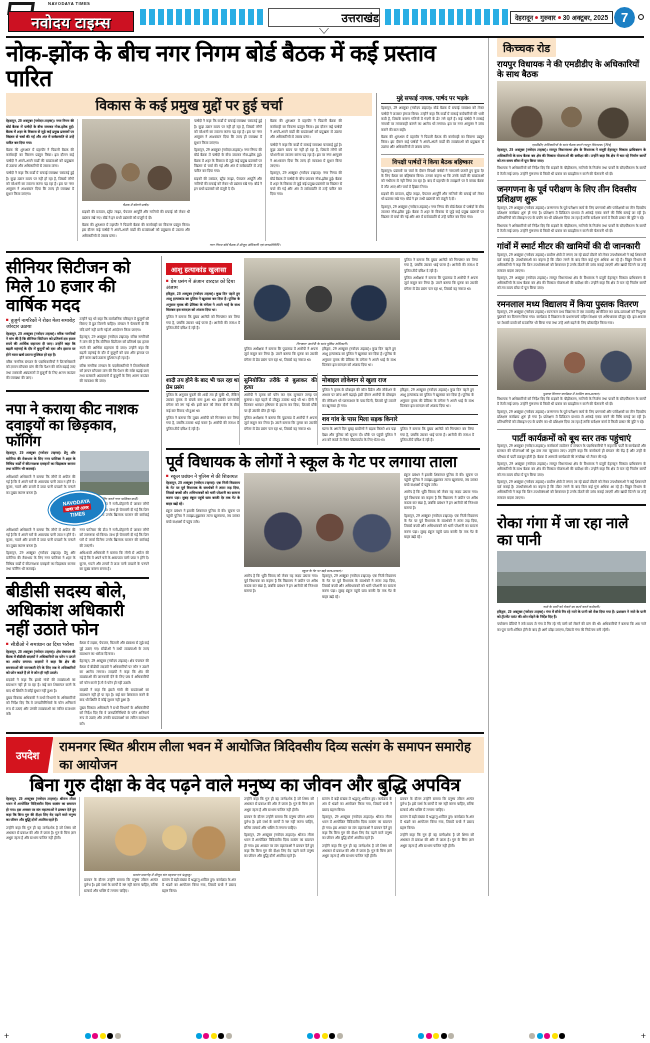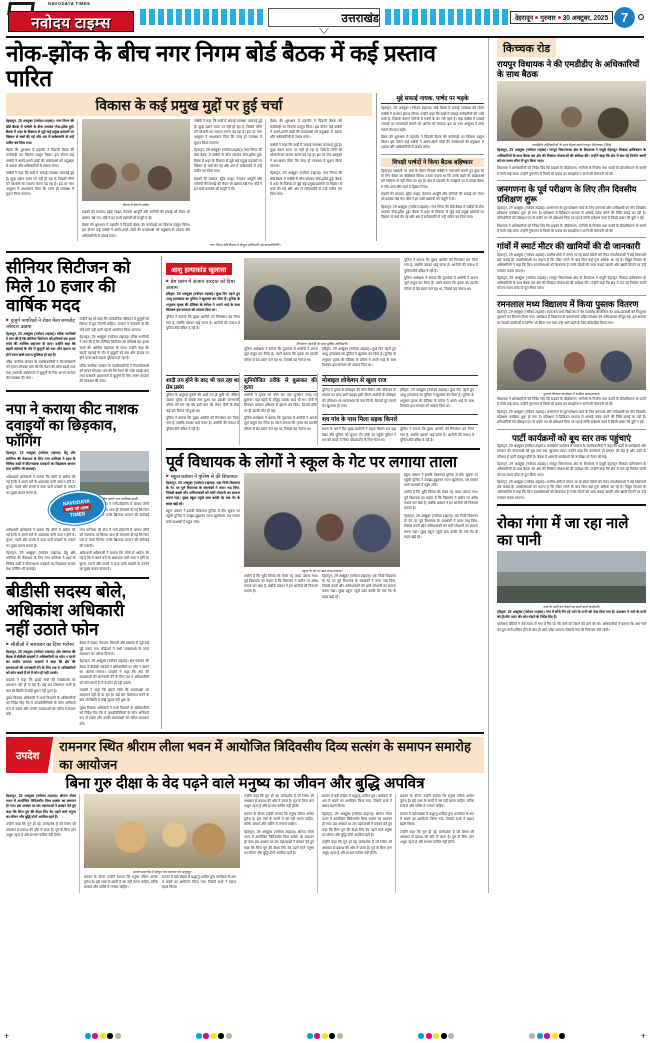--- a/index.html
+++ b/index.html
@@ -420,21 +420,21 @@
         </div>
       </div>
 
       <div class="hrule-thick"></div>
 
       <div>
         <div class="upadesh-row">
           <div class="upadesh-tag">उपदेश</div>
           <div class="upadesh-desc">रामनगर स्थित श्रीराम लीला भवन में आयोजित त्रिदिवसीय दिव्य सत्संग के समापन समारोह का आयोजन</div>
         </div>
-        <h2 class="sec" style="font-size:15px;text-align:center;">बिना गुरु दीक्षा के वेद पढ़ने वाले मनुष्य का जीवन और बुद्धि अपवित्र</h2>
+        <h2 class="sec" style="font-size:18px;text-align:center;">बिना गुरु दीक्षा के वेद पढ़ने वाले मनुष्य का जीवन और बुद्धि अपवित्र</h2>
         <div style="display:flex;gap:4px;margin-top:2px;">
           <div class="col vrule" style="width:74px;padding-right:3px;">
             <p class="lede">देहरादून, 29 अक्टूबर (नवोदय टाइम्स)। श्रीराम लीला भवन में आयोजित त्रिदिवसीय दिव्य सत्संग का समापन हो गया। इस अवसर पर संत महात्माओं ने प्रवचन देते हुए कहा कि बिना गुरु की दीक्षा लिए वेद पढ़ने वाले मनुष्य का जीवन और बुद्धि दोनों अपवित्र रहते हैं।</p>
             <p>उन्होंने कहा कि गुरु ही वह मार्गदर्शक है जो शिष्य को अंधकार से प्रकाश की ओर ले जाता है। गुरु के बिना ज्ञान अधूरा रहता है और साधना फलित नहीं होती।</p>
           </div>
           <div style="width:156px;">
             <div class="photo ph-satsang" style="height:74px;"></div>
             <div class="cap">सत्संग समारोह में मौजूद संत महात्मा एवं श्रद्धालु।</div>
             <div class="col" style="display:flex;gap:4px;">
               <p style="width:74px;">प्रवचन के दौरान उन्होंने बताया कि मनुष्य जीवन अत्यंत दुर्लभ है। इसे व्यर्थ के कार्यों में नष्ट नहीं करना चाहिए, बल्कि सत्कर्म और भक्ति में लगाना चाहिए।</p>

